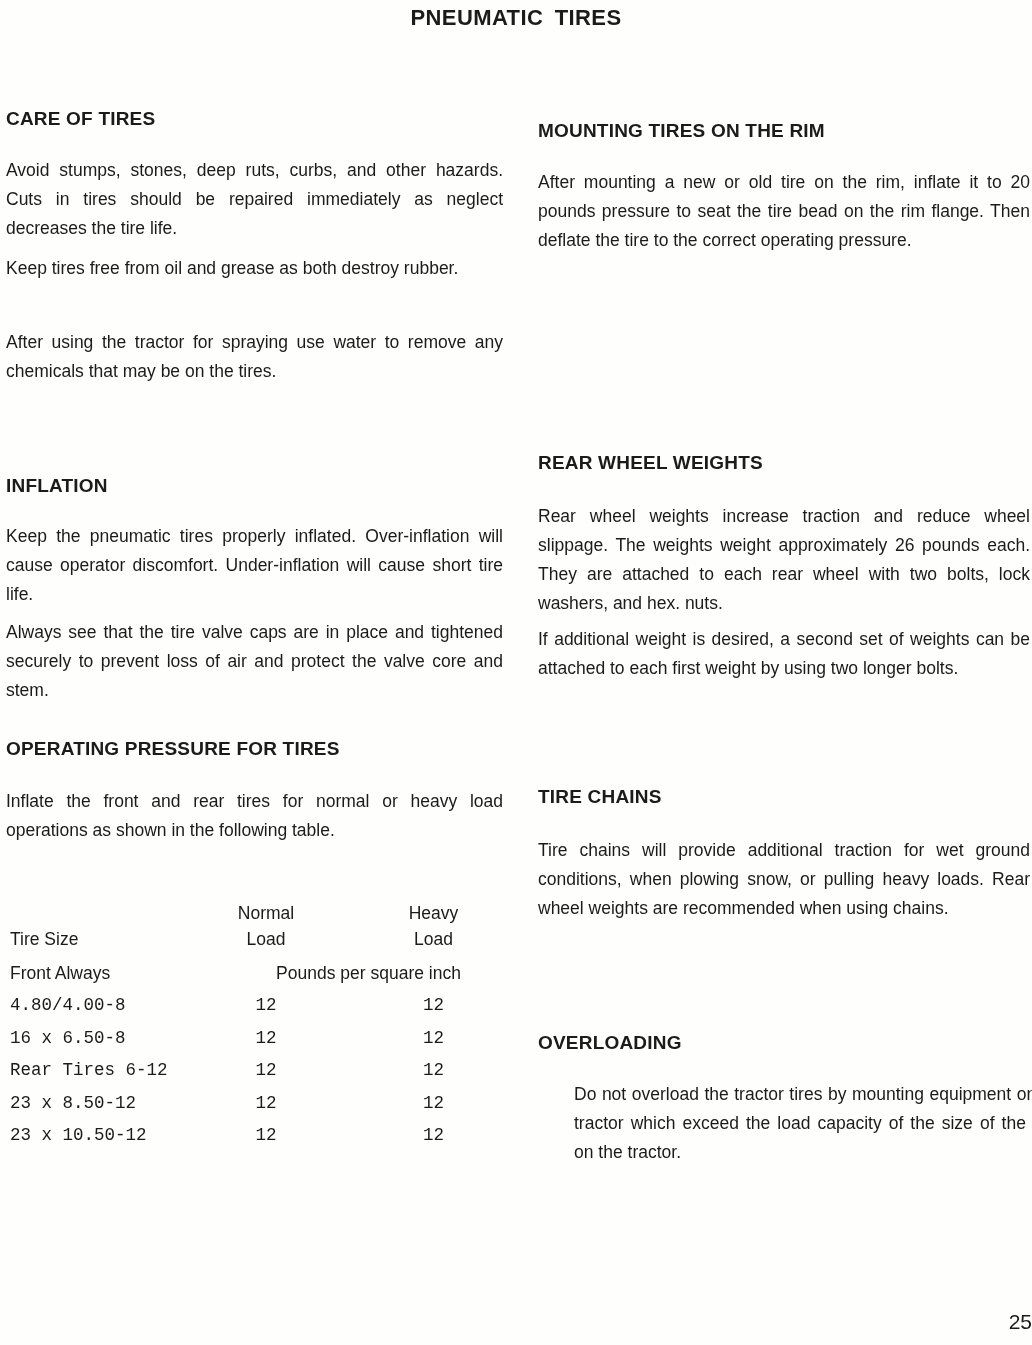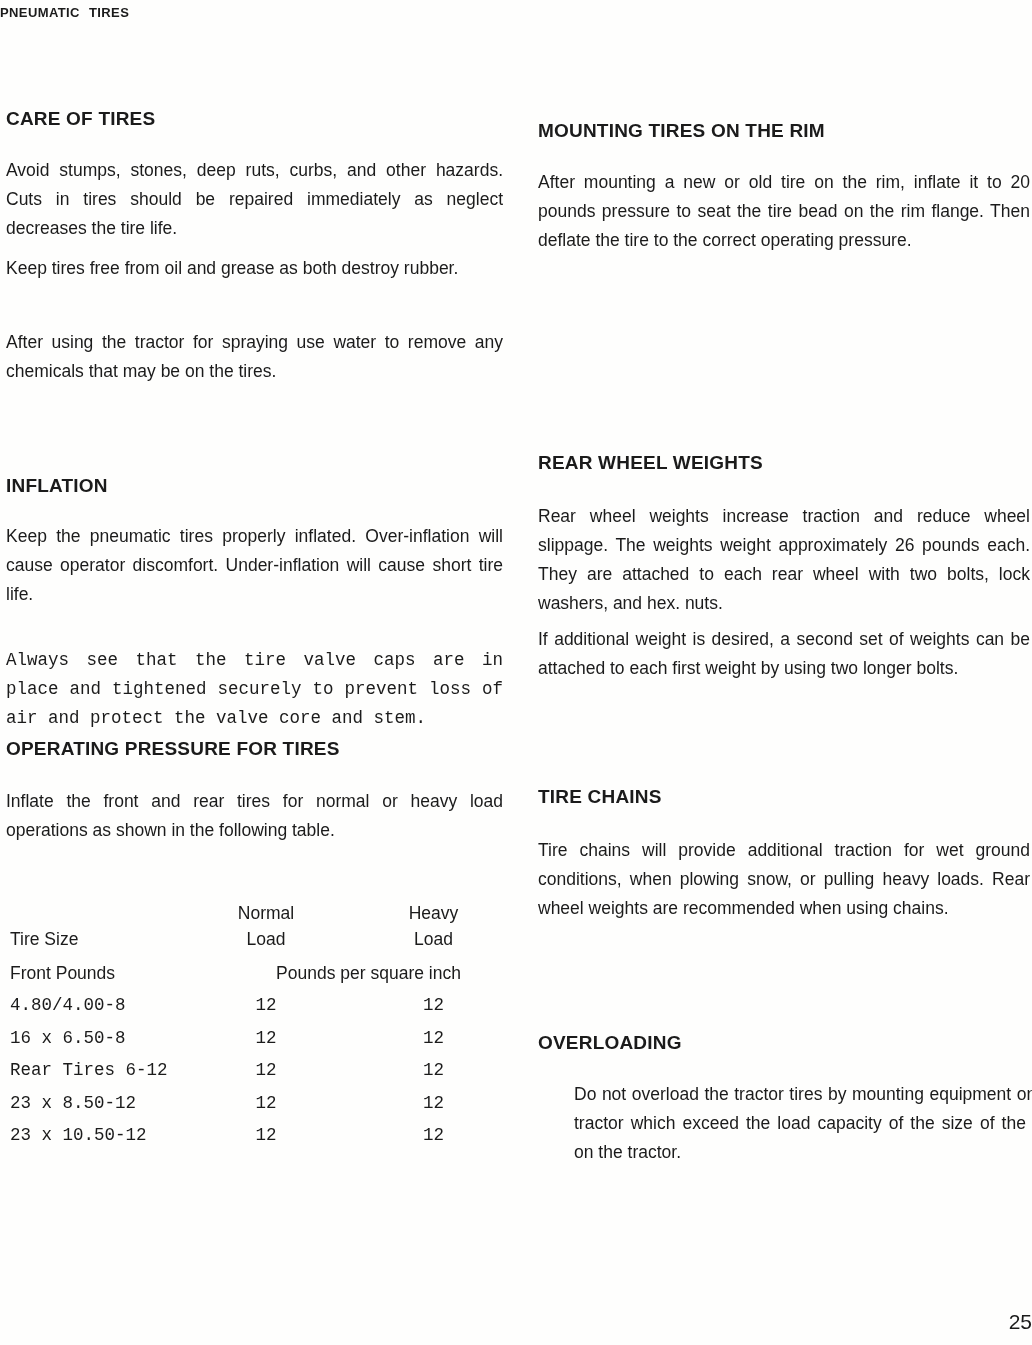--- a/index.html
+++ b/index.html
@@ -10,23 +10,23 @@
     height: 1345px;
     margin: 0 auto;
     background: #fefefd;
     color: #1b1b1b;
     font-family: "Liberation Sans", "DejaVu Sans", sans-serif;
     overflow: hidden;
   }
   .title {
     position: absolute;
     top: 5px; left: 0; width: 100%;
-    text-align: left;
+    text-align: center;
     font-weight: bold;
-    font-size: 13px;
+    font-size: 22px;
     letter-spacing: 0.4px;
     word-spacing: 5px;
   }
   .heading {
     position: absolute;
     font-weight: bold;
     font-size: 19px;
     letter-spacing: 0.2px;
     white-space: nowrap;
   }
@@ -71,35 +71,35 @@
 
   <div class="title">PNEUMATIC TIRES</div>
 
   <div class="heading" style="left:6px; top:108px;">CARE OF TIRES</div>
   <div class="para" style="left:6px; top:156px; width:497px;">Avoid stumps, stones, deep ruts, curbs, and other hazards. Cuts in tires should be repaired immediately as neglect decreases the tire life.</div>
   <div class="para" style="left:6px; top:254px; width:497px;">Keep tires free from oil and grease as both destroy rubber.</div>
   <div class="para" style="left:6px; top:328px; width:497px;">After using the tractor for spraying use water to remove any chemicals that may be on the tires.</div>
 
   <div class="heading" style="left:6px; top:475px;">INFLATION</div>
   <div class="para" style="left:6px; top:522px; width:497px;">Keep the pneumatic tires properly inflated. Over-inflation will cause operator discomfort. Under-inflation will cause short tire life.</div>
-  <div class="para" style="left:6px; top:646px; width:497px;font-family:Liberation Mono, monospace;">Always see that the tire valve caps are in place and tightened securely to prevent loss of air and protect the valve core and stem.</div>
+  <div class="para" style="left:6px; top:618px; width:497px;">Always see that the tire valve caps are in place and tightened securely to prevent loss of air and protect the valve core and stem.</div>
 
   <div class="heading" style="left:6px; top:738px;">OPERATING PRESSURE FOR TIRES</div>
   <div class="para" style="left:6px; top:787px; width:497px;">Inflate the front and rear tires for normal or heavy load operations as shown in the following table.</div>
 
   <div class="tire-table" style="left:6px; top:900px;">
     <div class="t-grid t-head">
       <div class="c size">Tire Size</div>
       <div class="c num">Normal
 Load</div>
       <div class="c num">Heavy
 Load</div>
     </div>
     <div class="t-unit">
-      <div class="c size">Front Pounds</div>
+      <div class="c size">Front Always</div>
       <div class="c unit">Pounds per square inch</div>
     </div>
     <div class="t-grid t-row">
       <div class="c size">4.80/4.00-8</div>
       <div class="c num">12</div>
       <div class="c num">12</div>
     </div>
     <div class="t-grid t-row">
       <div class="c size">16 x 6.50-8</div>
       <div class="c num">12</div>

